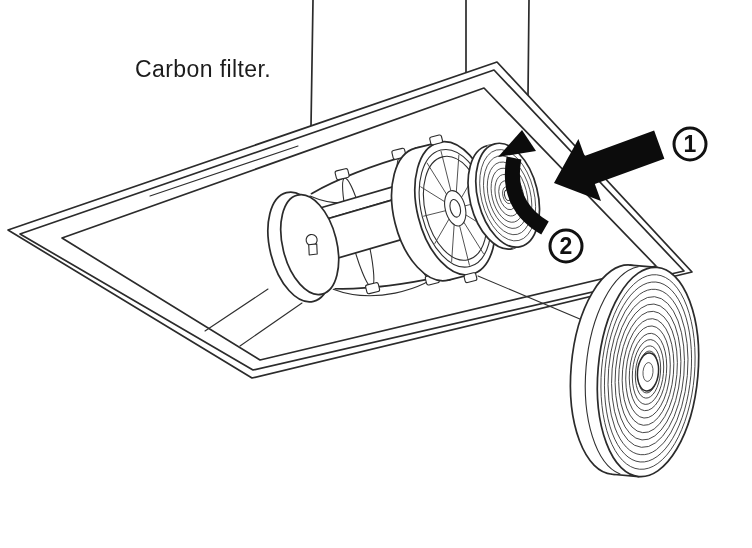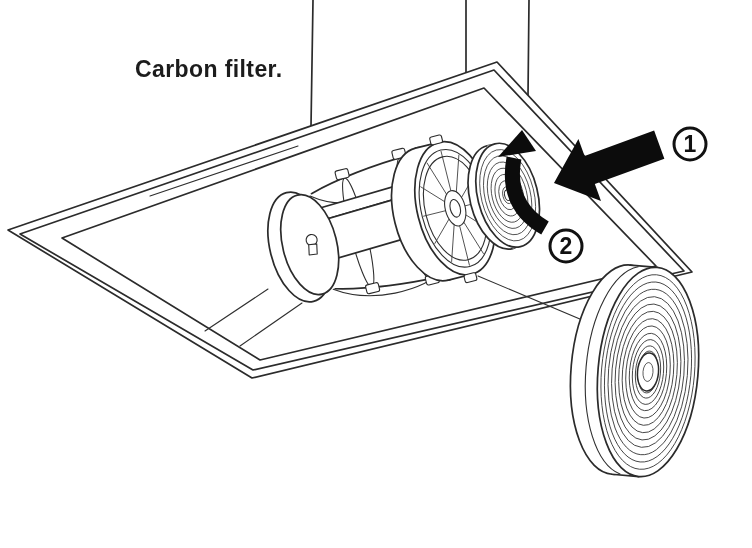--- a/index.html
+++ b/index.html
@@ -8,21 +8,21 @@
     width:752px;height:548px;
     background:#ffffff;
     overflow:hidden;
     font-family:"Liberation Sans", sans-serif;
   }
   .diagram-svg{position:absolute;left:0;top:0;}
   .caption{
     position:absolute;
     left:135px;top:56px;
     font-size:23px;
-    font-weight:bold;
+    font-weight:normal;
     letter-spacing:0.4px;
     color:#1c1c1c;
   }
   
   .ln  {stroke:#2b2b2b;stroke-width:1.7;fill:none;stroke-linecap:round;stroke-linejoin:round;}
   .lnf {stroke:#2b2b2b;stroke-width:1.7;fill:#ffffff;stroke-linejoin:round;}
   .thin{stroke:#2f2f2f;stroke-width:1.1;fill:none;stroke-linecap:round;}
   .ring{stroke:#3a3a3a;stroke-width:0.9;fill:none;}
   .fine{stroke:#3a3a3a;stroke-width:0.8;fill:none;}
   .blk {fill:#0c0c0c;stroke:none;}

